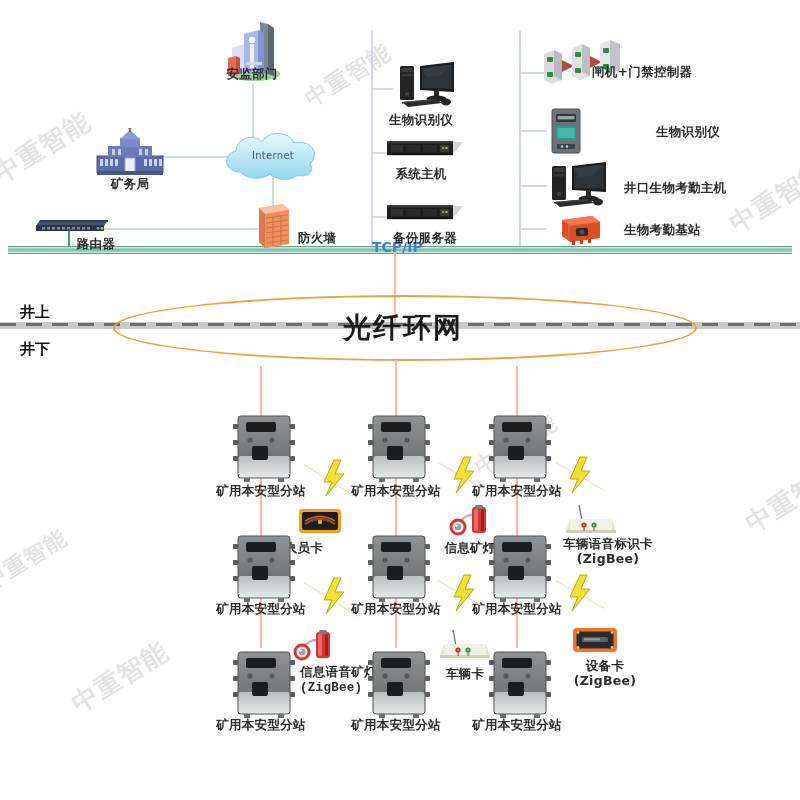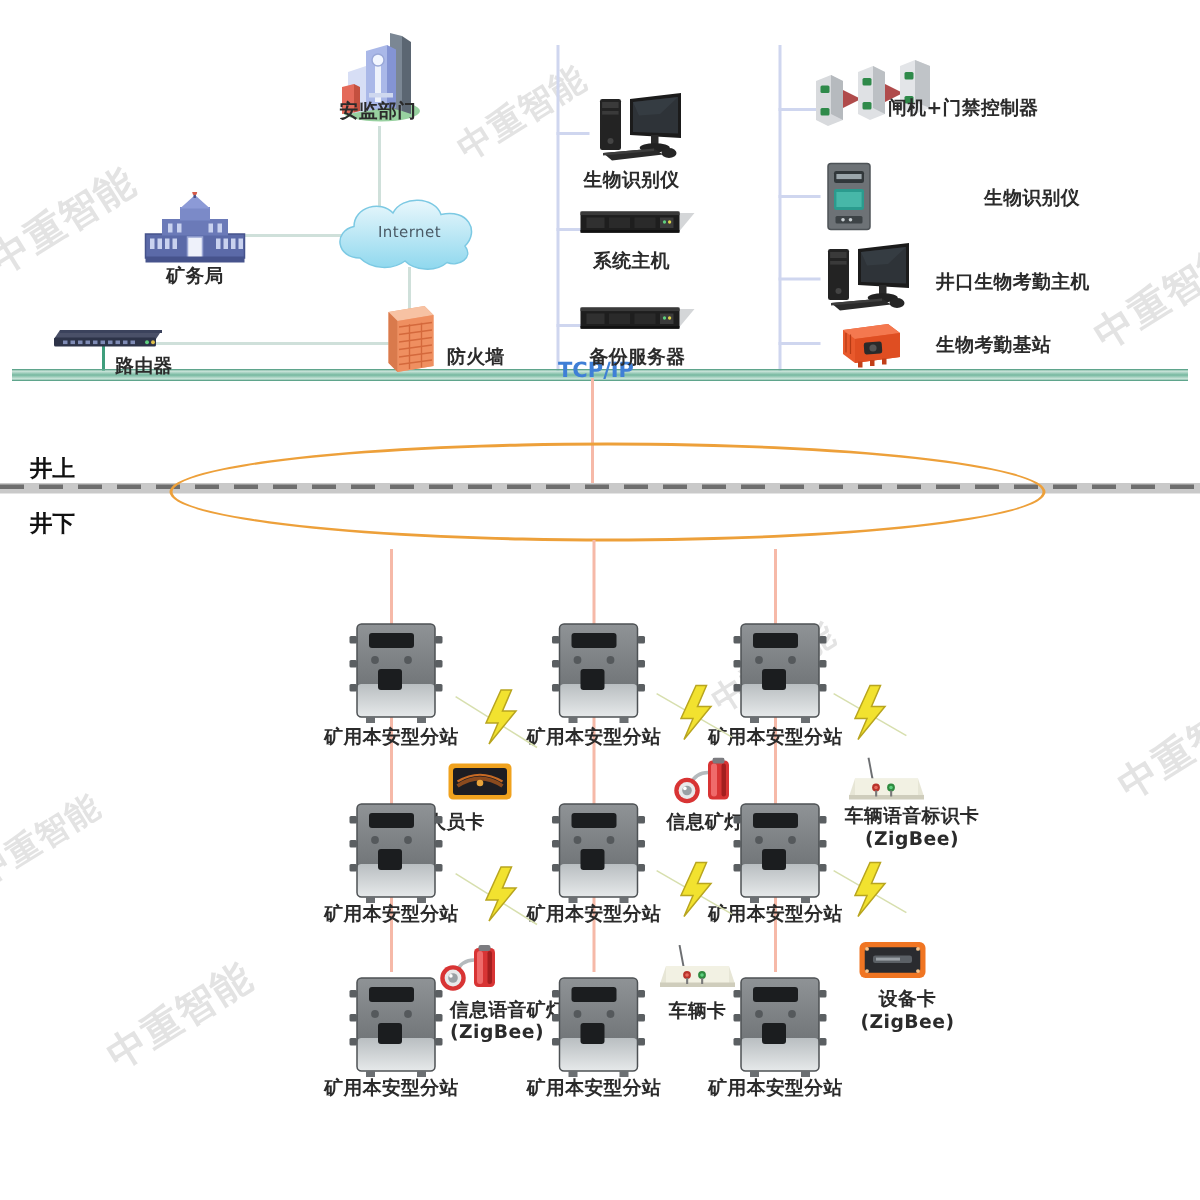--- a/index.html
+++ b/index.html
@@ -91,20 +91,21 @@
   <div class="hline" style="left:519px;top:185px;width:28px;"></div>
   <div class="hline" style="left:519px;top:228px;width:28px;"></div>
 
   <div class="bus"></div>
   <div class="tcpip">TCP/IP</div>
 
   <div class="pline" style="left:394px;top:252px;height:72px;"></div>
 
   <div class="ground"></div>
   <div class="ring"></div>
+  <div class="ringlabel">光纤环网</div>
   <div class="well" style="left:20px;top:303px;">井上</div>
   <div class="well" style="left:20px;top:340px;">井下</div>
 
   <div class="dev" style="left:224px;top:18px;">
     <svg width="58" height="64" viewBox="0 0 58 64">
       <ellipse cx="30" cy="56" rx="26" ry="7" fill="#86c98f" opacity=".85"></ellipse>
       <polygon points="36,4 44,6 44,56 36,54" fill="#7b8794"></polygon>
       <polygon points="44,6 50,10 50,58 44,56" fill="#5b6672"></polygon>
       <polygon points="20,16 34,12 34,54 20,56" fill="#aab8e8"></polygon>
       <polygon points="34,12 40,15 40,54 34,54" fill="#8494d4"></polygon>
@@ -583,21 +584,21 @@
       <rect x="26" y="4" width="4" height="22" rx="2" fill="#ef6a6a"></rect>
       <rect x="33" y="4" width="3" height="22" rx="1.5" fill="#a31f1f"></rect>
       <rect x="27" y="0" width="8" height="4" rx="1.5" fill="#7c7c80"></rect>
       <path d="M24 10 Q16 10 12 18" stroke="#b5babd" stroke-width="2.4" fill="none"></path>
       <circle cx="10" cy="22" r="8.5" fill="#d83434"></circle>
       <circle cx="10" cy="22" r="5.6" fill="#e8e9ea"></circle>
       <circle cx="10" cy="22" r="3.2" fill="#9aa0a4"></circle>
       <circle cx="8.6" cy="20.6" r="1.2" fill="#fff"></circle>
     </svg>
   </div>
-  <div class="lbl two" style="left:300px;top:666px;">
+  <div class="lbl two" style="left:300px;top:666px;font-family:Liberation Mono, monospace;">
     <div>信息语音矿灯</div>
     <div>(ZigBee)</div>
   </div>
 
   <div class="dev" style="left:434px;top:630px;">
     <svg width="62" height="34" viewBox="0 0 62 34">
       <line x1="22" y1="16" x2="19" y2="0" stroke="#6d6f72" stroke-width="1.3"></line>
       <polygon points="6,26 10,14 52,14 56,26" fill="#e7e6d6"></polygon>
       <rect x="10" y="14" width="42" height="12" fill="#f2f1e3"></rect>
       <rect x="6" y="25" width="50" height="3" fill="#cfcdbc"></rect>

